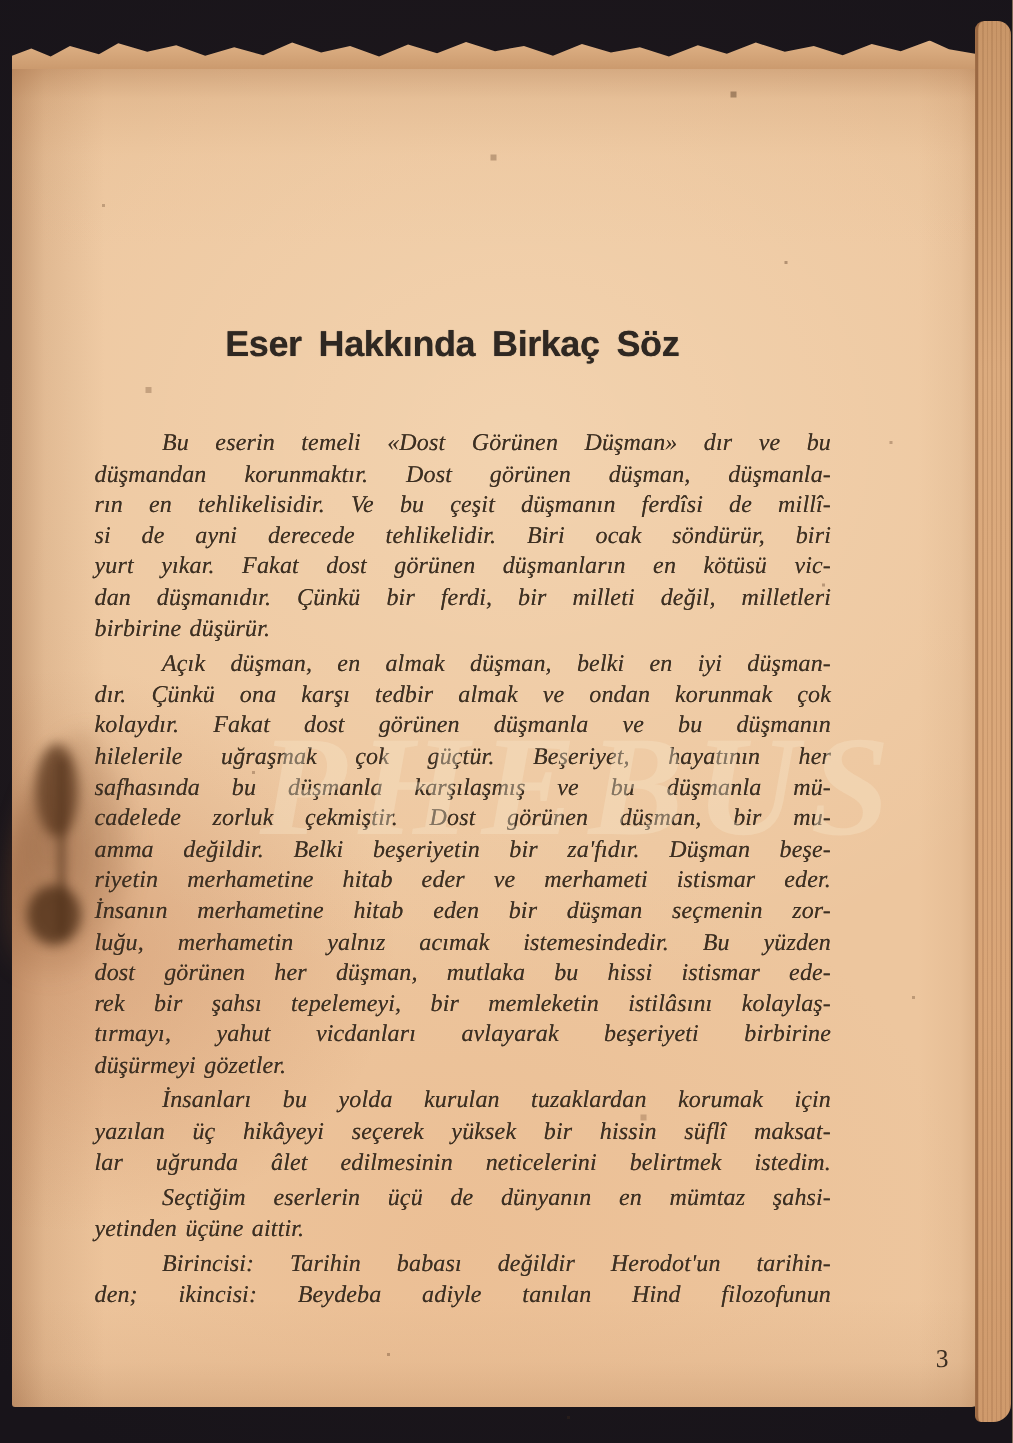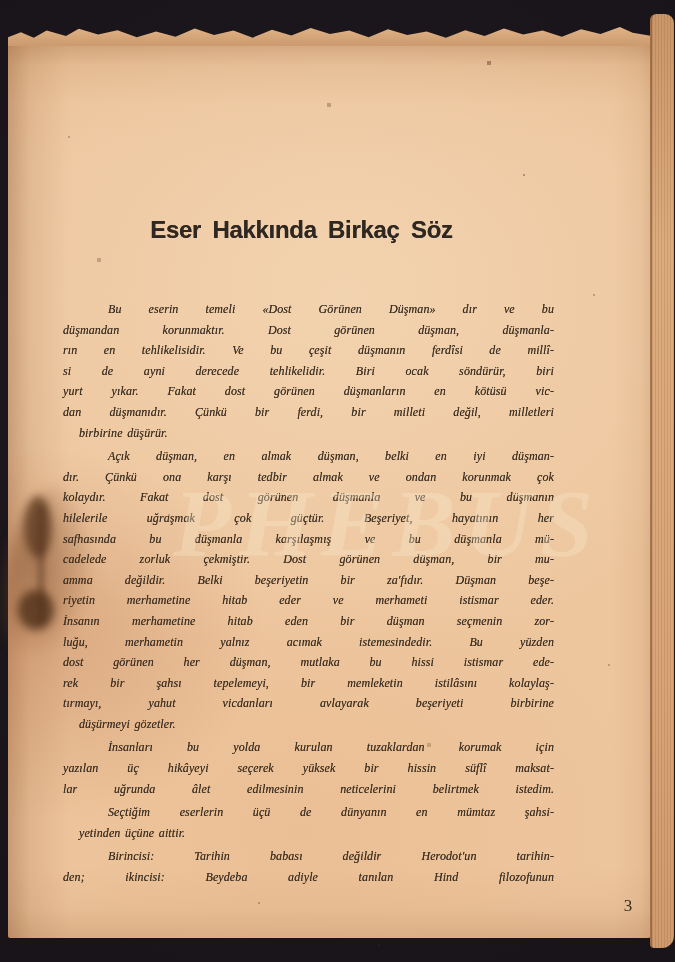--- a/index.html
+++ b/index.html
@@ -56,28 +56,28 @@
       585px 250px 0 0 rgba(80,50,28,0.30), 370px 900px 0 0 rgba(80,50,28,0.25);}
   
   .title{
     position:absolute;left:48px;top:172px;width:491px;text-align:center;
     font-family:"Liberation Sans","DejaVu Sans",sans-serif;font-weight:bold;
     font-size:24px;letter-spacing:-0.3px;word-spacing:5px;color:#2f2822;
     text-shadow:0 0 0.5px rgba(47,40,34,0.8);
   }
   
   .body-text{
-    position:absolute;left:55px;top:255px;width:491px;color:#3c2f22;
-    font-size:12px;font-style:italic;word-spacing:1.5px;letter-spacing:0.1px;
+    position:absolute;left:55px;top:242px;width:491px;color:#3c2f22;
+    font-size:16px;font-style:italic;word-spacing:1.5px;letter-spacing:0.1px;
     text-shadow:0 0 0.4px rgba(60,47,34,0.75);
   }
   .para + .para{margin-top:3px;}
   .line{line-height:20.6px;height:20.6px;text-align:justify;text-align-last:justify;}
   .line.first{text-indent:45px;}
-  .line.endline{text-align-last:left;margin-left:16px;}
+  .line.endline{text-align-last:left;}
   .page-number{position:absolute;left:604px;top:852px;width:32px;text-align:center;
     font-size:17px;font-style:normal;color:#3a2d20;}
   
   .watermark{
     position:absolute;left:165px;top:425px;z-index:6;pointer-events:none;
     font-family:"Liberation Serif","DejaVu Serif",serif;font-weight:bold;
     font-size:95px;letter-spacing:8px;color:rgba(248,228,200,0.38);font-style:italic;
   }
 </style>
 </head>

